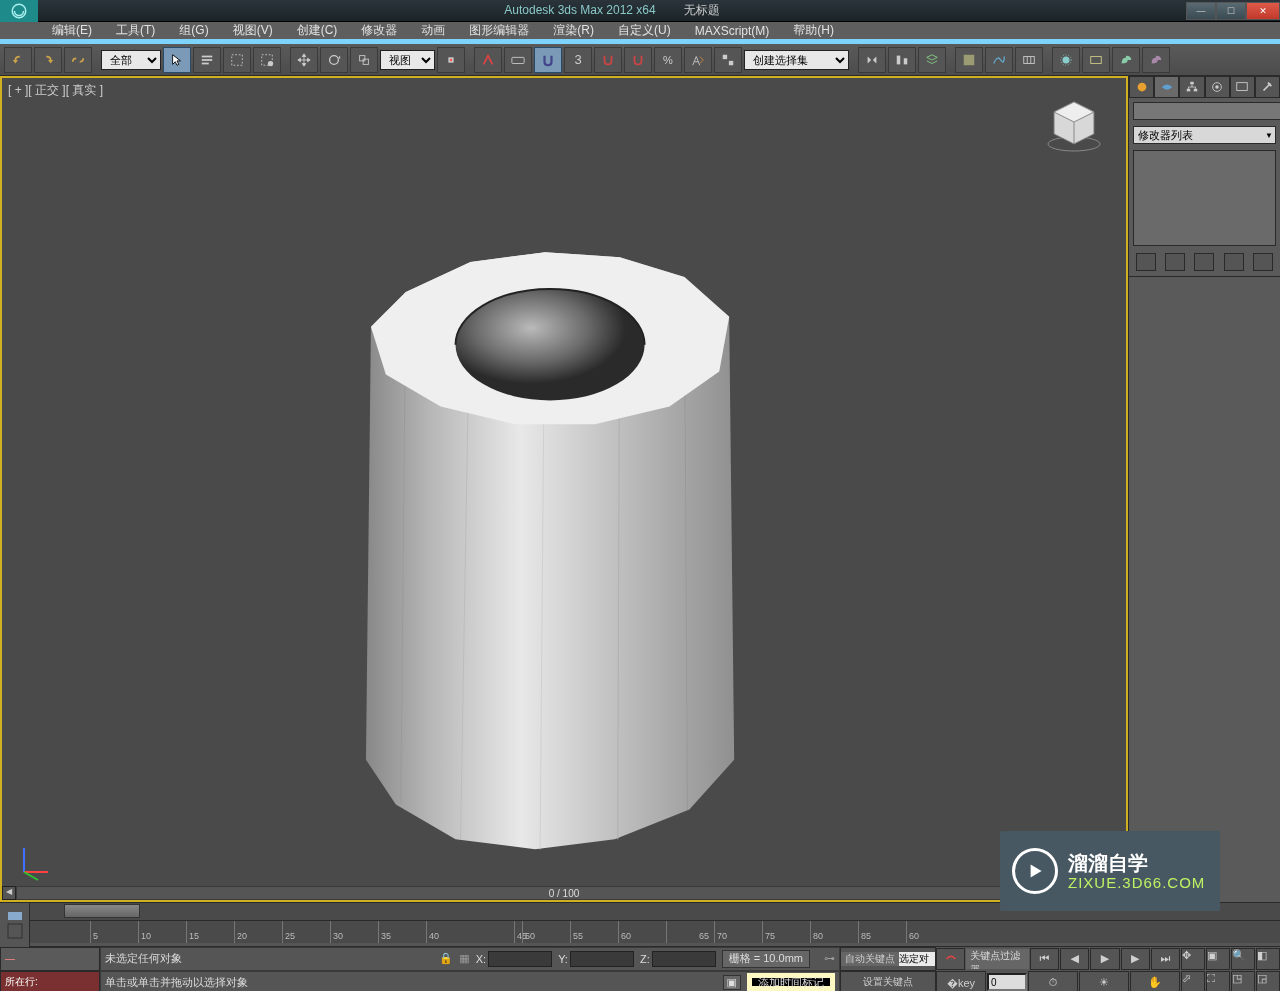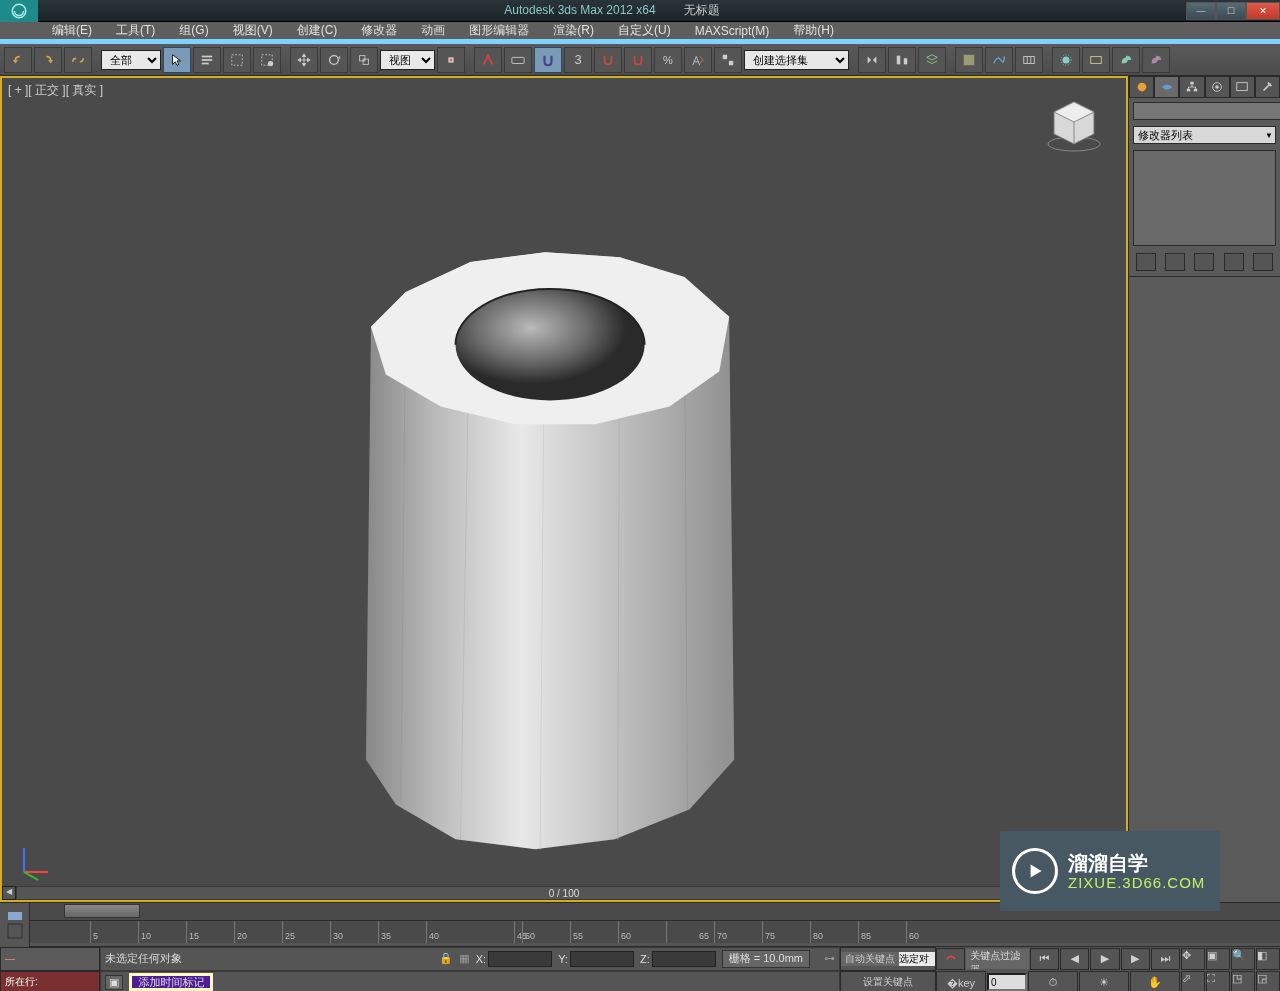--- a/index.html
+++ b/index.html
@@ -465,22 +465,23 @@
           <input class="coord-input" style="">
         </span>
       <span class="coord-group">
           <span>Z:</span>
           <input class="coord-input" style="">
         </span>
       <span class="grid-info">栅格 = 10.0mm</span>
       <span style="margin-left:8px;color:#999">⊶</span>
     </div>
     <div class="status-row">
+      <span style="flex:1">单击或单击并拖动以选择对象</span>
       <span style="border:1px solid #333;padding:0 3px;background:#666">▣</span>
-      <span style="background:#4c1d95;border:3px solid #fef9c3;padding:0 6px;height:18px;display:flex;align-items:center">添加时间标记</span>
+      <span style="background:#000000;border:5px solid #fef9c3;padding:0 6px;height:18px;display:flex;align-items:center">添加时间标记</span>
     </div>
   </div>
   <div class="status-right">
     <div class="keyframe-area">
       <div class="kf-row">
         <span class="auto-key" style="flex:1;text-align:center">自动关键点</span>
         <span class="selected-key">选定对</span>
       </div>
       <div class="kf-row">
         <span style="flex:1;text-align:center">设置关键点</span>

